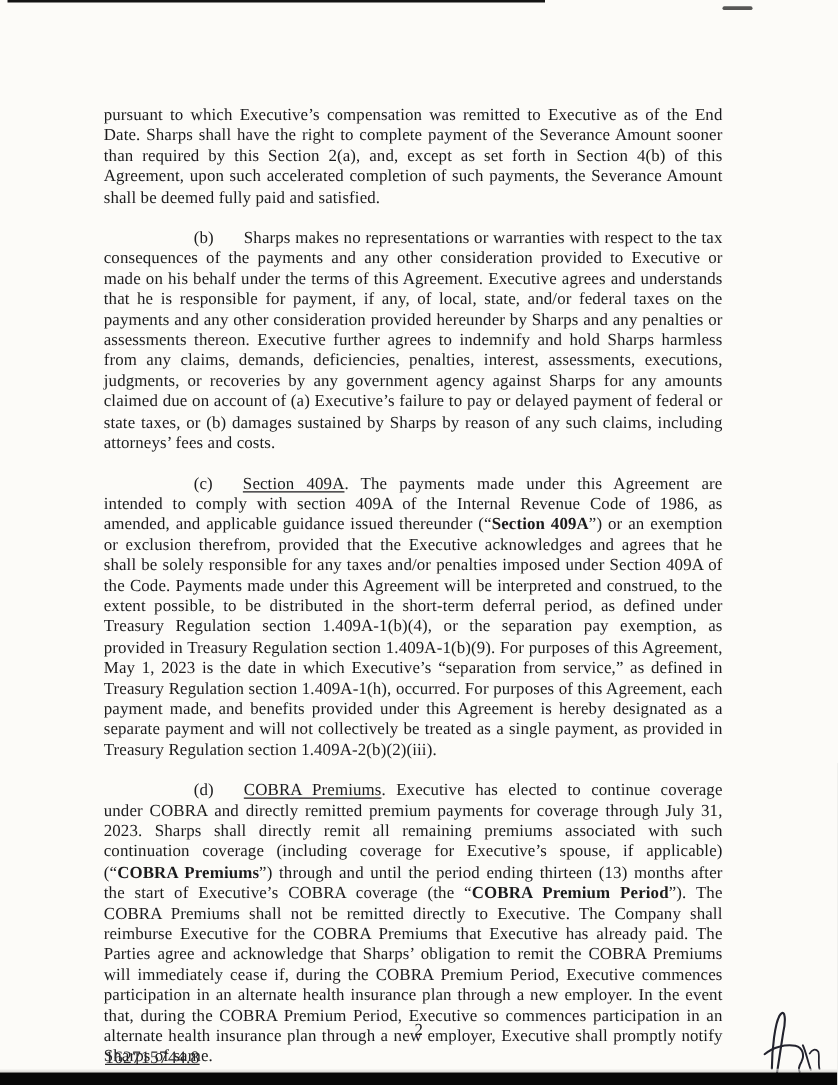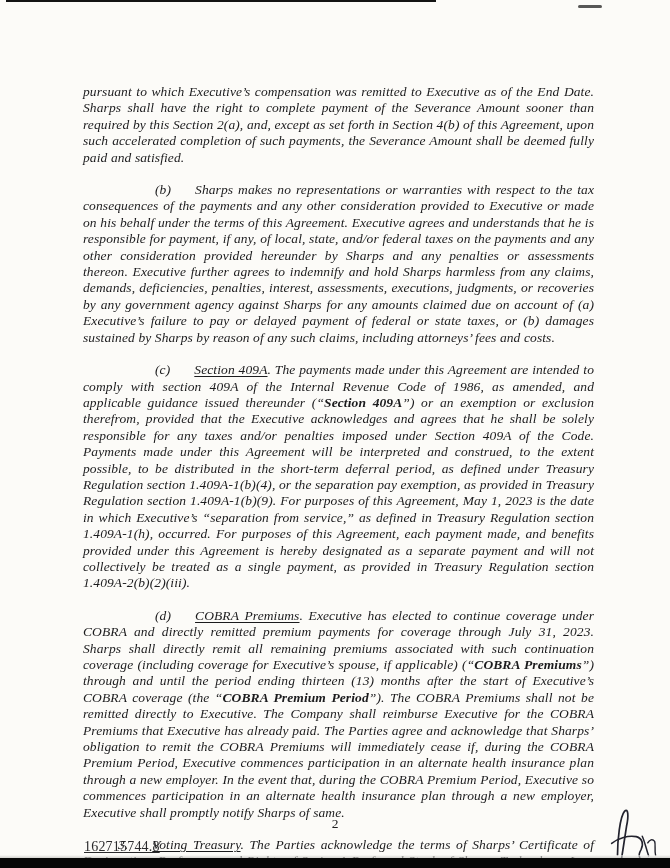--- a/index.html
+++ b/index.html
@@ -20,23 +20,22 @@
   .body-text {
     position: absolute;
     left: 83px;
     top: 84px;
     width: 511px;
     font-size: 13.5px;
     line-height: 16.4px;
     letter-spacing: 0.1px;
   }
   .para {
-    margin: 0 0 16px 0;
+    margin: 0 16px 16px 0;
     text-align: justify;
-    font-style: italic;
   }
   .para.lettered { text-indent: 72px; }
   .para.numbered { text-indent: 35px; }
   .tab { display: inline-block; width: 24px; }
   .u { text-decoration: underline; text-underline-offset: 2px; }
   .b { font-weight: bold; }
   .page-number {
     position: absolute;
     left: 0;
     right: 0;

